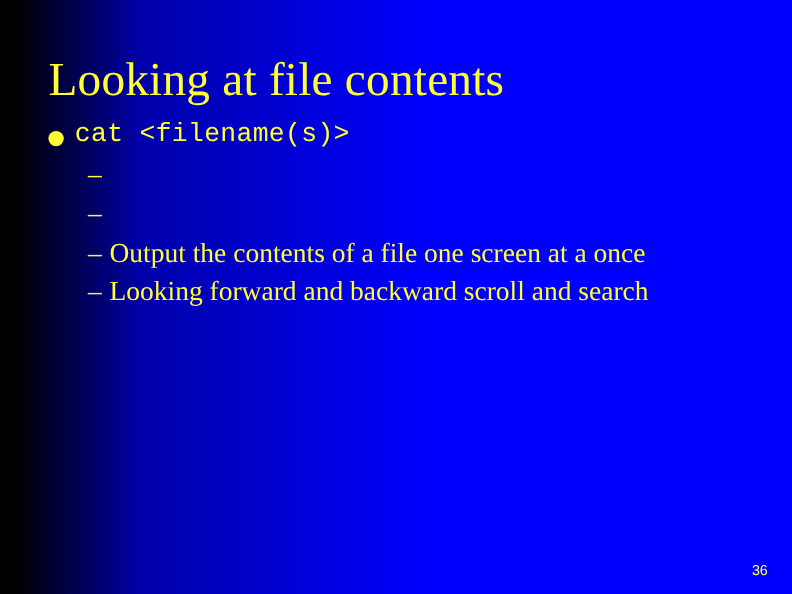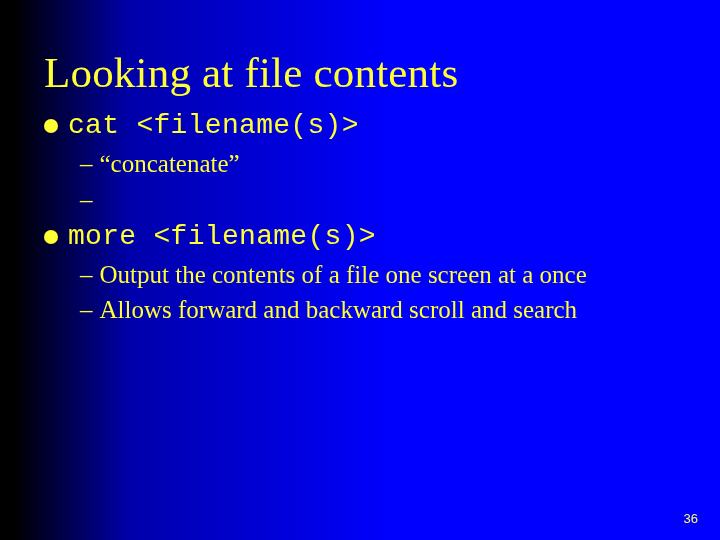--- a/index.html
+++ b/index.html
@@ -30,21 +30,21 @@
   }
   .body {
     position: absolute;
     top: 108px;
     left: 44px;
     right: 30px;
   }
   .l1 {
     display: flex;
     align-items: flex-start;
-    font-size: 28px;
+    font-size: 24px;
     line-height: 1.25;
     margin-bottom: 4px;
   }
   .bullet-disc {
     width: 14px;
     height: 14px;
     border-radius: 50%;
     background: #ffff33;
     flex: 0 0 auto;
     margin-top: 11px;
@@ -84,36 +84,31 @@
   <div class="title">Looking at file contents</div>
 
   <div class="body">
 
     <div class="l1">
       <span class="bullet-disc"></span>
       <span class="mono">cat &lt;filename(s)&gt;</span>
     </div>
     <div class="l2">
       <span class="dash">–</span>
-      <span>“concatenate”</span>
     </div>
     <div class="l2">
       <span class="dash">–</span>
     </div>
 
-    <div class="l1">
-      <span class="bullet-disc"></span>
-      <span class="mono">more &lt;filename(s)&gt;</span>
-    </div>
     <div class="l2">
       <span class="dash">–</span>
       <span>Output the contents of a file one screen at a once</span>
     </div>
     <div class="l2">
       <span class="dash">–</span>
-      <span>Allows forward and backward scroll and search</span>
+      <span>Looking forward and backward scroll and search</span>
     </div>
 
   </div>
 
   <div class="pagenum">36</div>
 
 </div>
 
 </body></html>

